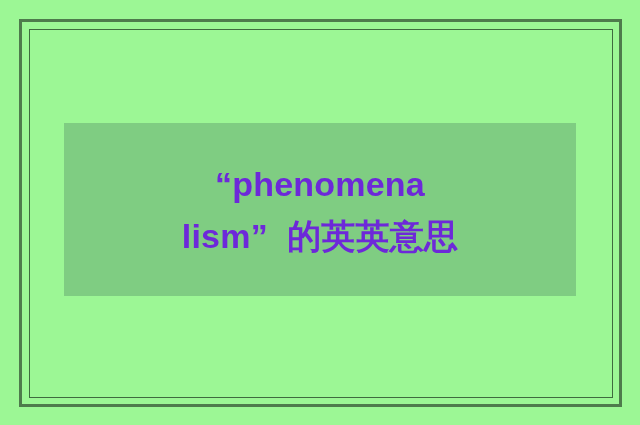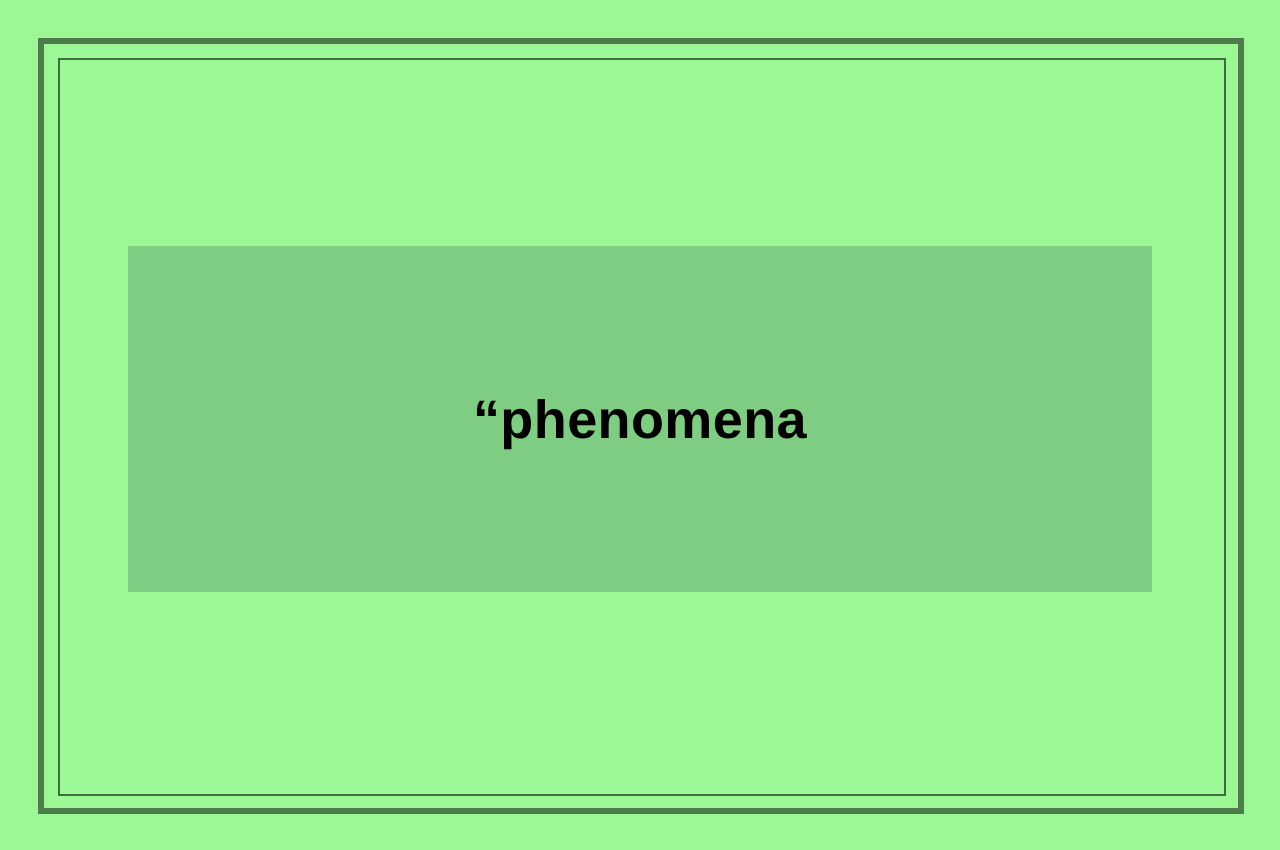--- a/index.html
+++ b/index.html
@@ -53,23 +53,23 @@
     background: #7fcd82;
     box-sizing: border-box;
     display: flex;
     align-items: center;
     justify-content: center;
   }
 
   #title-block {
     width: 100%;
     text-align: center;
-    color: #000000;
+    color: #6d28d9;
     font-weight: bold;
-    font-size: 27px;
+    font-size: 34px;
     line-height: 52px;
     letter-spacing: 0.2px;
     text-rendering: optimizeLegibility;
   }
 
   .title-line {
     display: block;
     white-space: pre;
   }
 </style>
@@ -77,16 +77,17 @@
 <body>
 
 <div id="canvas">
 
   <div id="outer-frame"></div>
   <div id="inner-frame"></div>
 
   <div id="title-card">
     <div id="title-block">
       <span class="title-line">“phenomena</span>
+      <span class="title-line">lism”  的英英意思</span>
     </div>
   </div>
 
 </div>
 
 </body></html>

